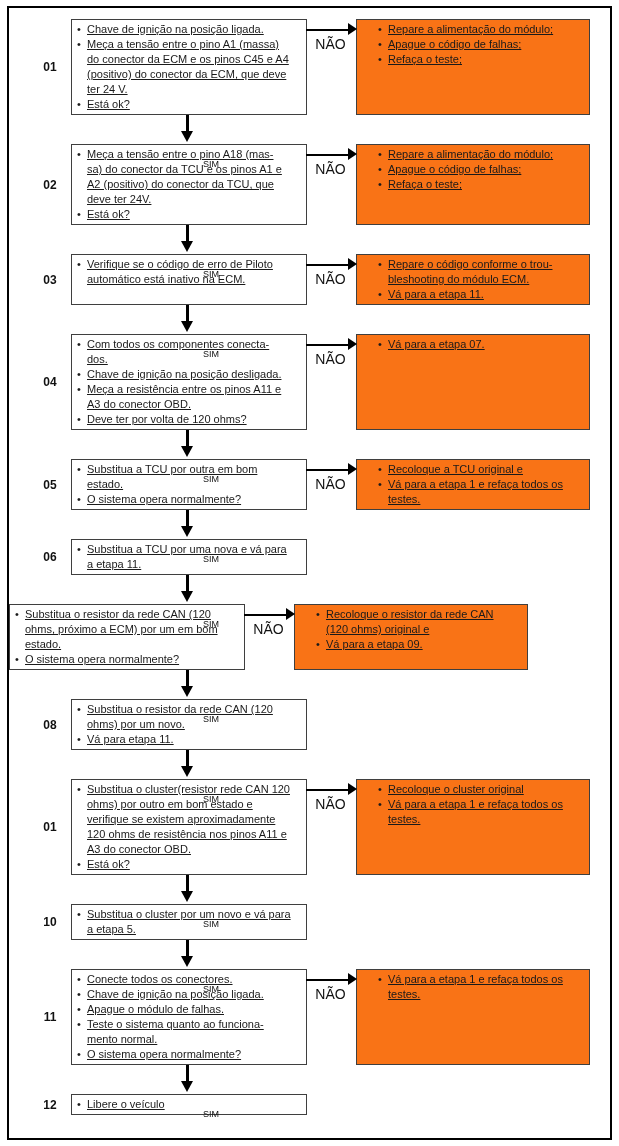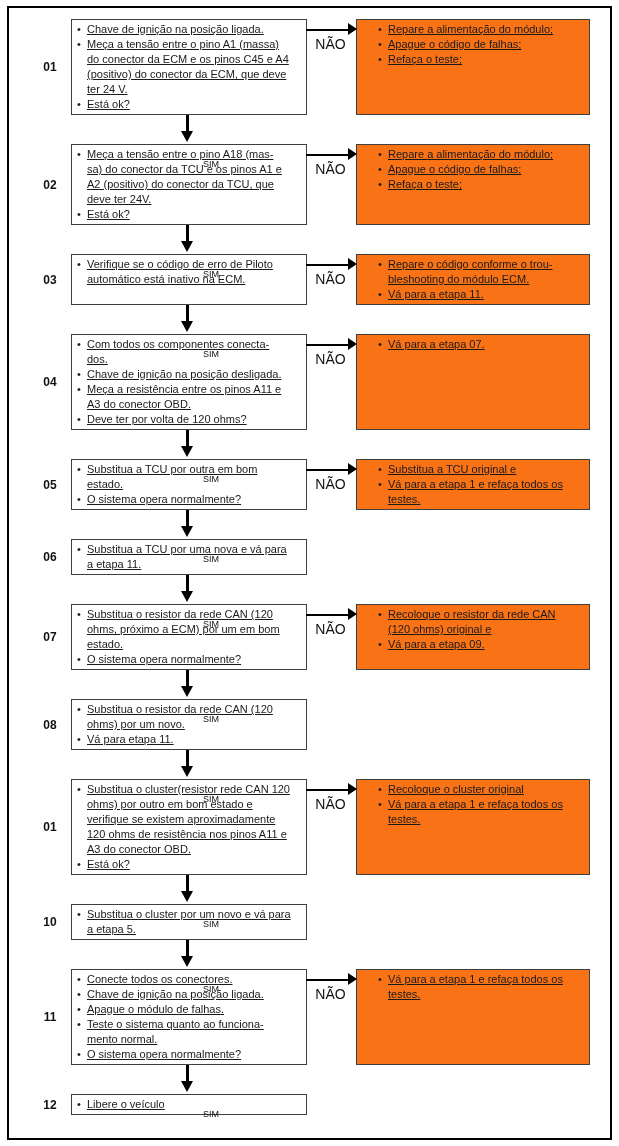--- a/index.html
+++ b/index.html
@@ -169,21 +169,21 @@
               <li>O sistema opera normalmente?</li>
             </ul>
     </div>
     <div class="connector">
       <span class="line"></span>
       <span class="head"></span>
       <div class="no-label">NÃO</div>
     </div>
     <div class="right-box">
       <ul class="bullets">
-              <li>Substitua a TCU original e</li>
+              <li>Recoloque a TCU original e</li>
               <li>Vá para a etapa 1 e refaça todos os testes.</li>
             </ul>
     </div>
   </div>
 
   <div class="sim-row">
     <span class="shaft"></span>
     <span class="head"></span>
     <span class="sim-label">SIM</span>
   </div>
@@ -198,21 +198,20 @@
 
   </div>
 
   <div class="sim-row">
     <span class="shaft"></span>
     <span class="head"></span>
     <span class="sim-label">SIM</span>
   </div>
 
   <div class="step-row">
-    <div class="num">07</div>
     <div class="main-box">
       <ul class="bullets">
               <li>Substitua o resistor da rede CAN (120 ohms, próximo a ECM) por um em bom estado.</li>
               <li>O sistema opera normalmente?</li>
             </ul>
     </div>
     <div class="connector">
       <span class="line"></span>
       <span class="head"></span>
       <div class="no-label">NÃO</div>

